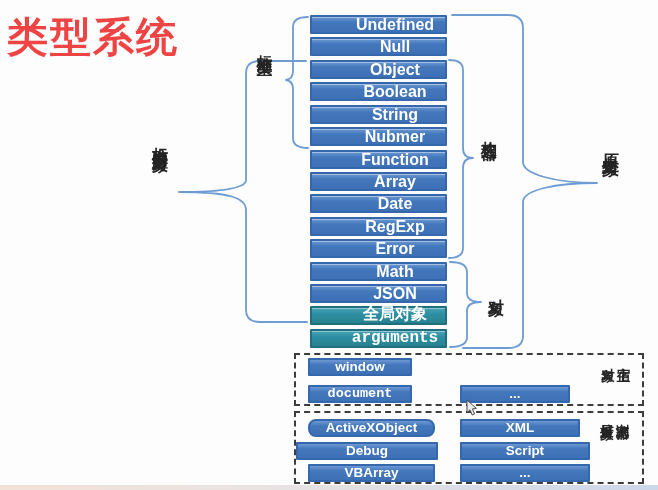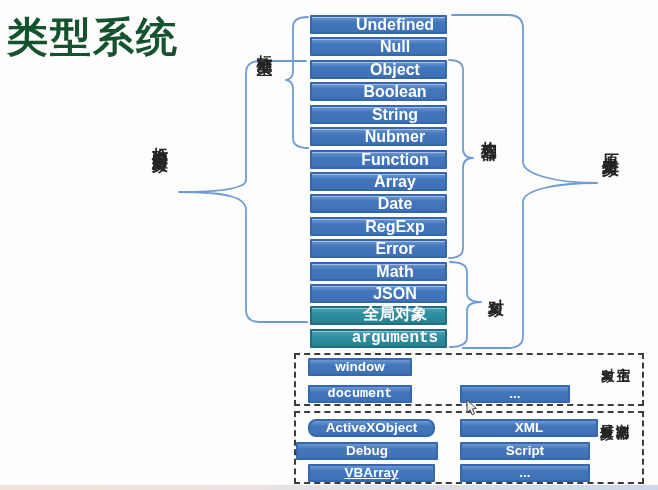--- a/index.html
+++ b/index.html
@@ -1,20 +1,20 @@
 <!DOCTYPE html>
 <html><head>
 <meta charset="utf-8">
 <style>
   html,body{margin:0;padding:0;background:#ffffff;}
   body{font-family:"Liberation Sans","DejaVu Sans",sans-serif;}
   .canvas{position:relative;width:658px;height:490px;background:#fdfdfd;overflow:hidden;}
 
   .title{position:absolute;left:7px;top:10px;margin:0;
-         font-size:41px;font-weight:900;color:#14532d;letter-spacing:2px;}
+         font-size:41px;font-weight:900;color:#ef4444;letter-spacing:2px;}
 
   .braces{position:absolute;left:0;top:0;width:658px;height:490px;pointer-events:none;}
   .braces path{fill:none;stroke:#6E9CD2;stroke-width:1.8;stroke-linecap:round;stroke-linejoin:round;}
 
   .tbox{position:absolute;left:310px;width:137px;height:19px;box-sizing:border-box;
         border:2px solid #3567AD;border-radius:1px;
         background:linear-gradient(#6D98D2 0%,#4377BC 35%,#3E70B5 100%);
         box-shadow:inset 0 1px 0 rgba(255,255,255,.4);
         color:#fff;font-size:16px;font-weight:600;text-align:center;line-height:15px;padding-left:33px;}
   .tbox.teal{border-color:#1F6F80;background:linear-gradient(#49A3B4 0%,#2E8FA2 40%,#27828F 100%);font-family:Liberation Mono, monospace;}
@@ -81,22 +81,22 @@
   <div class="gbox" style="left:308px;top:385px;width:104px;font-family:Liberation Mono, monospace;">document</div>
   <div class="gbox" style="left:460px;top:385px;width:110px;">...</div>
   <div class="vlabel" style="left:601px;top:357px;">
     <span class="vtext">对象</span>
     <span class="vtext">宿主</span>
   </div>
 
   <div class="dashed" style="top:411px;height:73px;"></div>
   <div class="gbox" style="left:308px;top:419px;width:127px;border-radius:8px;">ActiveXObject</div>
   <div class="gbox" style="left:296px;top:442px;width:142px;">Debug</div>
-  <div class="gbox" style="left:308px;top:464px;width:127px;text-decoration:underline;">VBArray</div>
-  <div class="gbox" style="left:460px;top:419px;width:138px;">XML</div>
+  <div class="gbox" style="left:308px;top:464px;width:127px;">VBArray</div>
+  <div class="gbox" style="left:460px;top:419px;width:120px;">XML</div>
   <div class="gbox" style="left:460px;top:442px;width:130px;">Script</div>
   <div class="gbox" style="left:460px;top:464px;width:130px;">...</div>
   <div class="vlabel" style="left:600px;top:413px;">
     <span class="vtext">扩展对象</span>
     <span class="vtext">浏览器</span>
   </div>
 
   <svg class="cursor" viewBox="0 0 12 18">
     <path d="M1 1 L1 13.5 L4 10.8 L6.2 16 L8.6 14.9 L6.4 9.9 L10.4 9.5 Z" fill="#ececec" stroke="#4a4a4a" stroke-width="1"></path>
   </svg>

